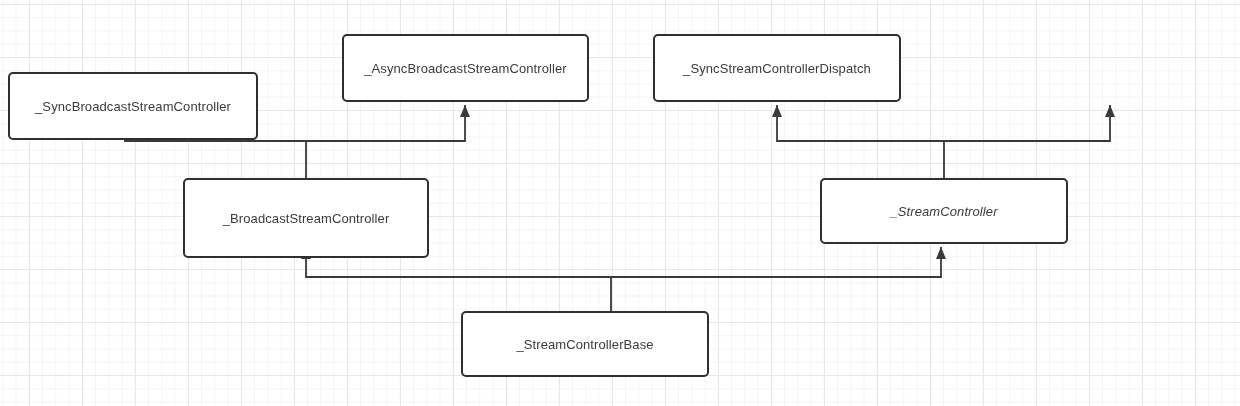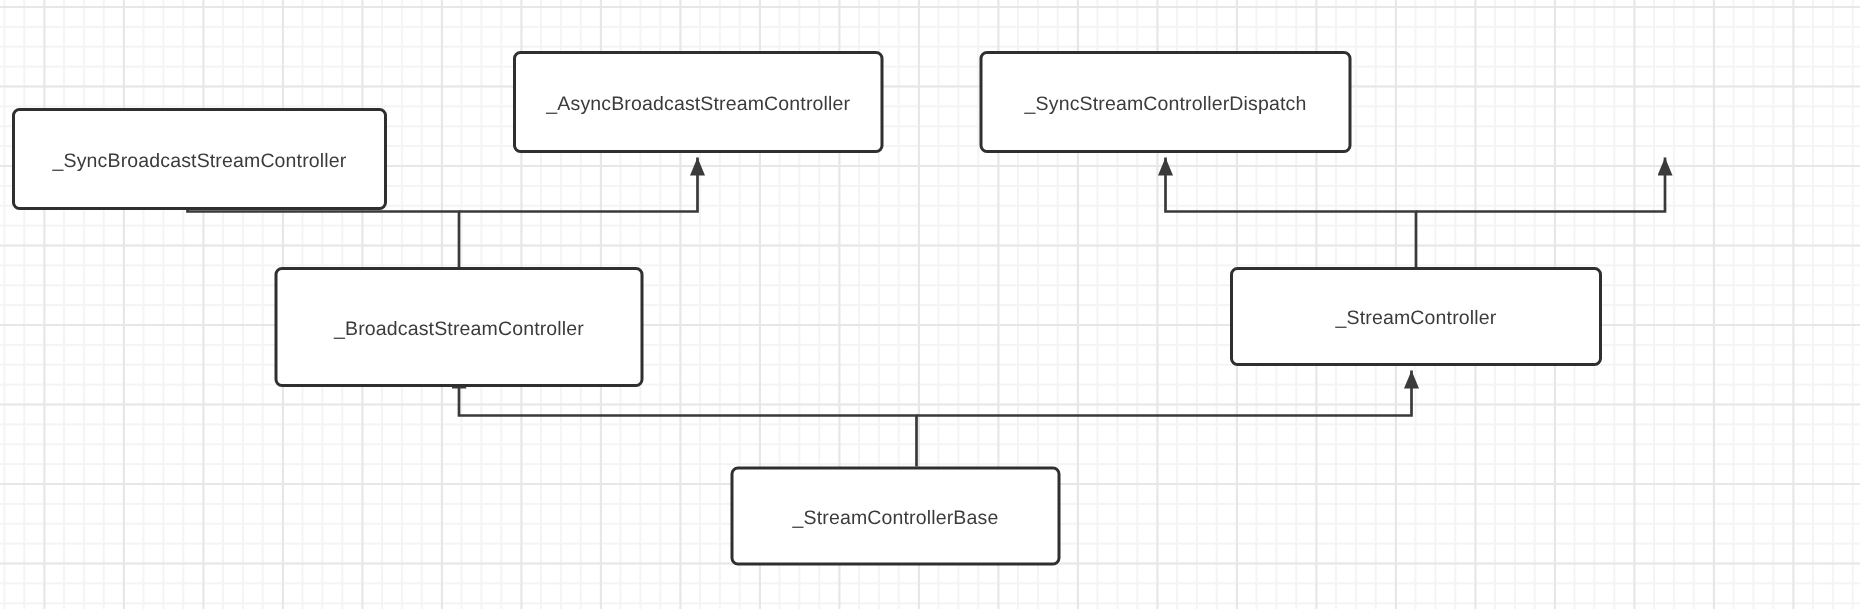--- a/index.html
+++ b/index.html
@@ -50,22 +50,22 @@
     color: #3b3b3b;
     letter-spacing: 0.1px;
     cursor: default;
   }
   
   #node-sync-broadcast   { left:   8px; top:  34px; width: 250px; height: 68px; margin-top: 38px; }
   #node-async-broadcast  { left: 342px; top:  34px; width: 247px; height: 68px; }
   #node-sync-dispatch    { left: 653px; top:  34px; width: 248px; height: 68px; }
   #node-async-dispatch   { left: 986px; top:  34px; width: 247px; height: 68px; }
   #node-broadcast        { left: 183px; top: 178px; width: 246px; height: 80px; }
-  #node-stream           { left: 820px; top: 178px; width: 248px; height: 66px; }
-  #node-base             { left: 487px; top: 311px; width: 220px; height: 66px; }
+  #node-stream           { left: 820px; top: 178px; width: 248px; height: 66px; font-style: italic; }
+  #node-base             { left: 461px; top: 311px; width: 248px; height: 66px; }
 </style>
 </head>
 <body>
 
 <div id="canvas">
 
   <svg id="edge-layer" viewBox="0 0 1240 406" xmlns="http://www.w3.org/2000/svg">
     <defs>
       <marker id="arrow" markerUnits="userSpaceOnUse" markerWidth="14" markerHeight="12" refX="12" refY="5" orient="auto">
         <path d="M0,0 L12,5 L0,10 Z" fill="#3a3a3a"></path>

